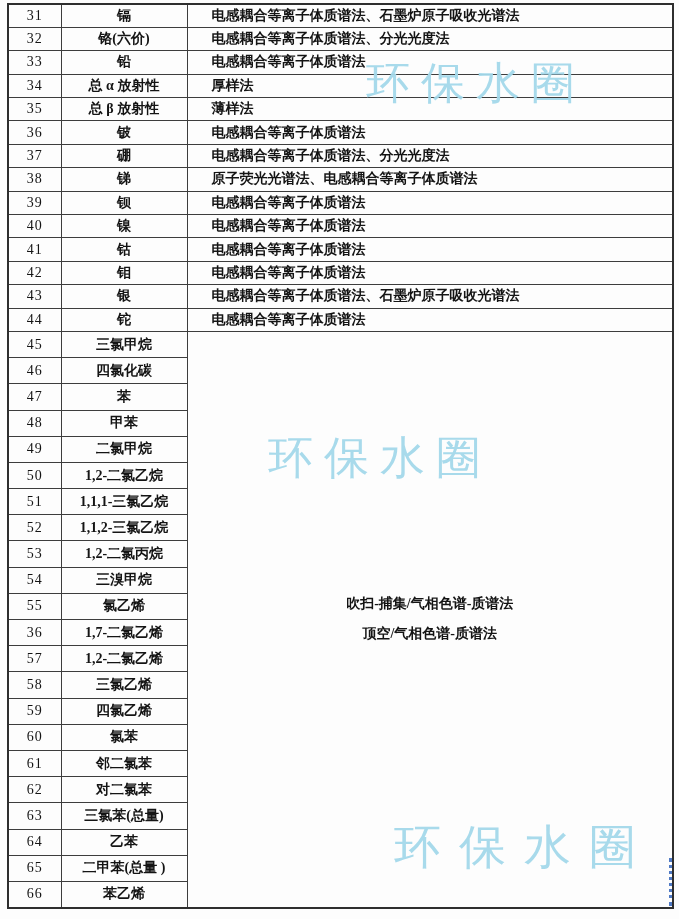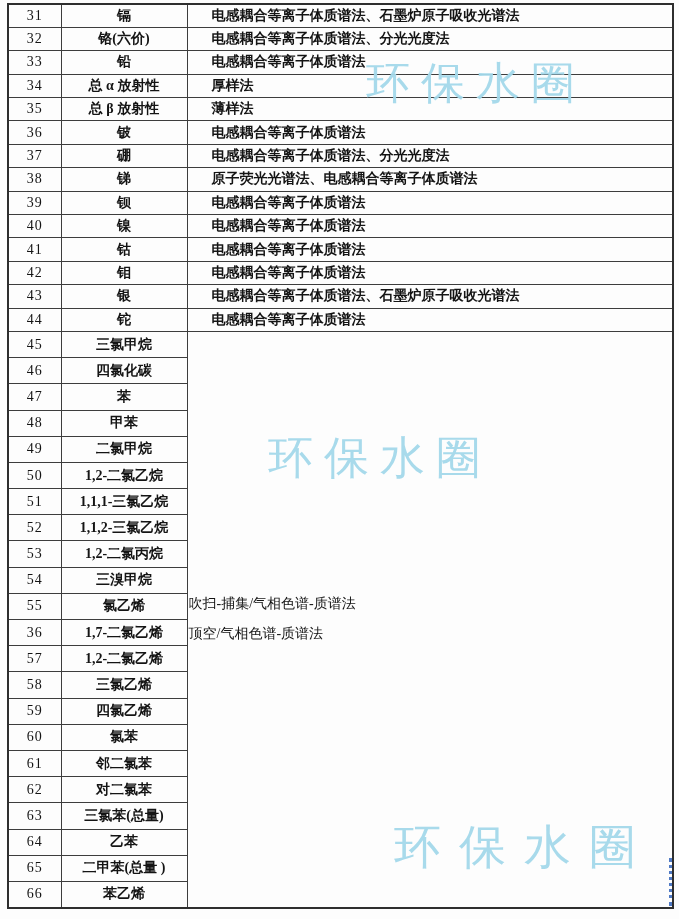--- a/index.html
+++ b/index.html
@@ -40,23 +40,23 @@
   td.name-cell {
     text-align: center;
     font-weight: 600;
   }
   td.method-cell {
     text-align: left;
     padding-left: 24px;
     font-weight: 600;
   }
   td.merged-method-cell {
-    text-align: left;
+    text-align: center;
     vertical-align: middle;
-    font-weight: 400;
+    font-weight: 700;
   }
   td.merged-method-cell .method-line { line-height: 30px; }
   .watermark {
     position: absolute;
     font-family: "DejaVu Sans", "Liberation Sans", sans-serif;
     font-weight: 400;
     color: #a4d9eb;
     opacity: 0.95;
     white-space: nowrap;
     z-index: 5;

